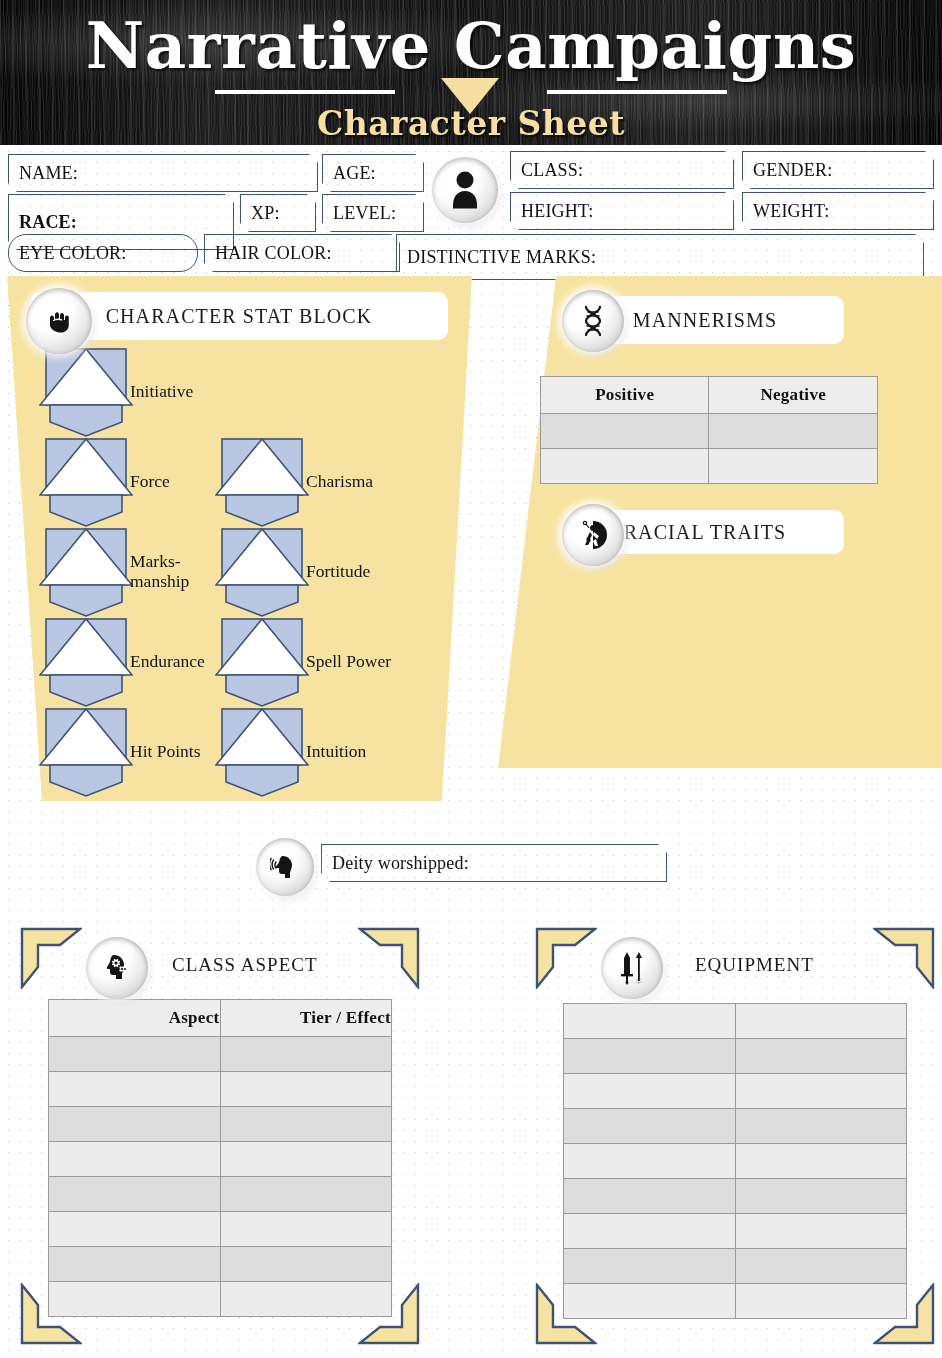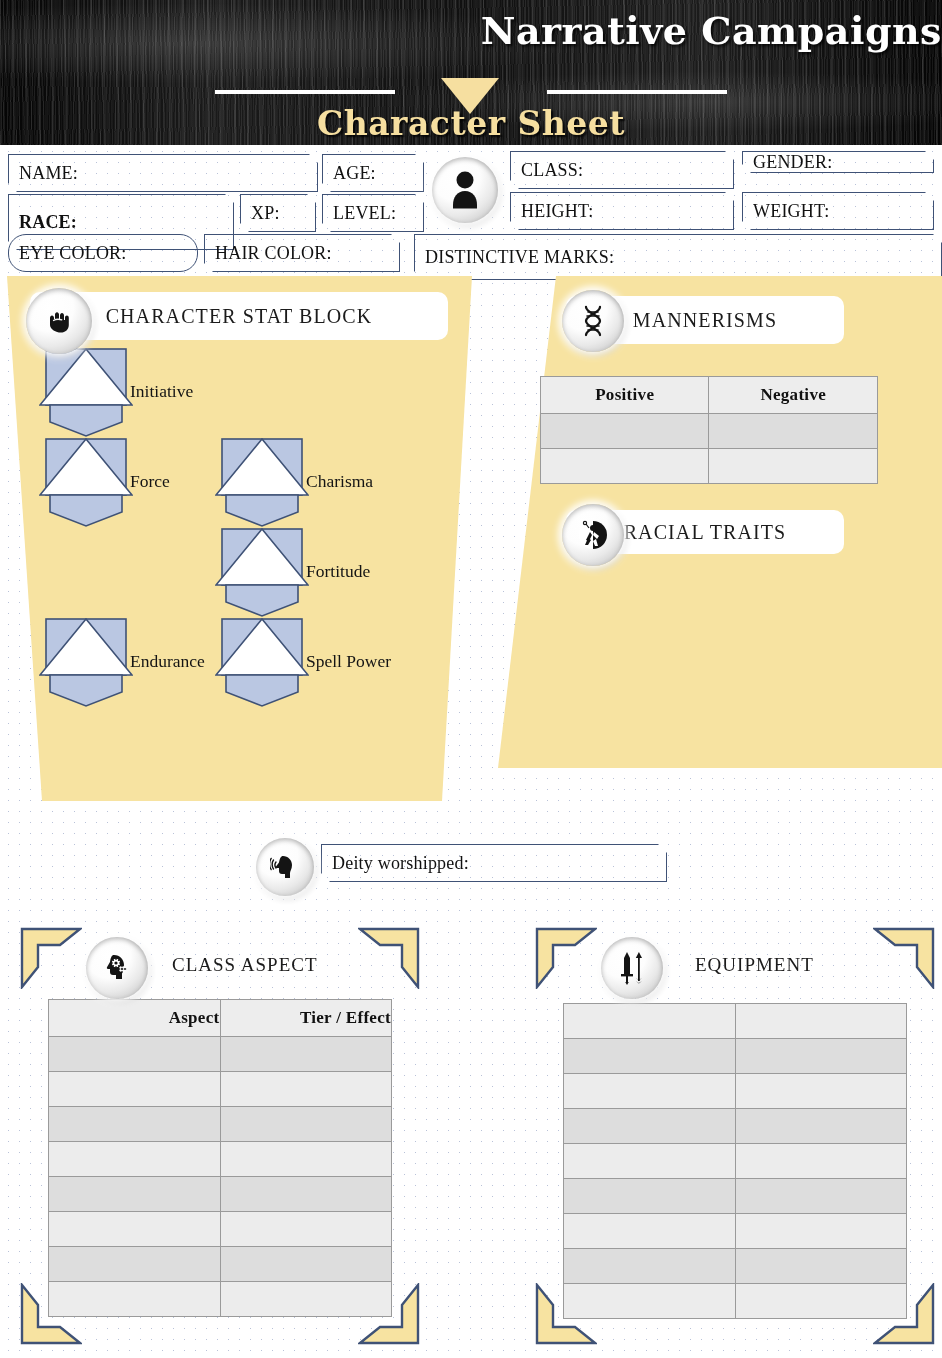--- a/index.html
+++ b/index.html
@@ -32,23 +32,23 @@
     overflow:hidden;
   }
   .header::after{
     content:"";position:absolute;inset:0;
     background:
       repeating-linear-gradient(91deg, rgba(255,255,255,0.045) 0px, rgba(255,255,255,0.045) 1px, rgba(0,0,0,0) 1px, rgba(0,0,0,0) 3px),
       repeating-linear-gradient(87deg, rgba(255,255,255,0.035) 0px, rgba(255,255,255,0.035) 1px, rgba(0,0,0,0) 1px, rgba(0,0,0,0) 5px);
     mix-blend-mode:screen;
   }
   .h-title{
-    position:absolute;left:0;top:8px;width:942px;text-align:right;
+    position:absolute;left:0;top:8px;width:942px;text-align:center;
     font-family:"DejaVu Serif", serif;
-    font-weight:bold;font-size:38px;letter-spacing:0.5px;
+    font-weight:bold;font-size:64px;letter-spacing:0.5px;
     color:#ffffff;z-index:3;
     text-shadow:2px 2px 3px rgba(0,0,0,0.8);
   }
   .h-rule-l,.h-rule-r{
     position:absolute;top:90px;height:4px;background:#ffffff;z-index:3;
   }
   .h-rule-l{left:215px;width:180px;}
   .h-rule-r{left:547px;width:180px;}
   .h-tri{
     position:absolute;left:441px;top:78px;width:0;height:0;z-index:3;
@@ -170,21 +170,21 @@
   <div class="idblock">
     <div class="fld" style="left:8px;top:6px;width:310px;height:38px;">
       <span>NAME:</span>
     </div>
     <div class="fld" style="left:322px;top:6px;width:102px;height:38px;">
       <span>AGE:</span>
     </div>
     <div class="fld" style="left:510px;top:3px;width:224px;height:38px;">
       <span>CLASS:</span>
     </div>
-    <div class="fld" style="left:742px;top:3px;width:192px;height:22px;text-align:right;">
+    <div class="fld" style="left:742px;top:3px;width:192px;height:38px;text-align:right;">
       <span>GENDER:</span>
     </div>
 
     <div class="fld" style="left:8px;top:46px;width:226px;height:56px;font-weight:bold;">
       <span>RACE:</span>
     </div>
     <div class="fld" style="left:240px;top:46px;width:76px;height:38px;">
       <span>XP:</span>
     </div>
     <div class="fld" style="left:322px;top:46px;width:102px;height:38px;">
@@ -196,21 +196,21 @@
     <div class="fld" style="left:742px;top:44px;width:192px;height:38px;">
       <span>WEIGHT:</span>
     </div>
 
     <div class="fld" style="left:8px;top:86px;width:190px;height:38px;border-radius:18px;">
       <span>EYE COLOR:</span>
     </div>
     <div class="fld" style="left:204px;top:86px;width:196px;height:38px;">
       <span>HAIR COLOR:</span>
     </div>
-    <div class="fld" style="left:414px;top:86px;width:528px;height:46px;">
+    <div class="fld" style="left:396px;top:86px;width:528px;height:46px;">
       <span>DISTINCTIVE MARKS:</span>
     </div>
 
     <div class="badge" style="left:432px;top:9px;width:66px;height:66px;">
       <svg width="34" height="40" viewBox="0 0 34 40" aria-hidden="true">
         <circle cx="17" cy="10" r="8.5" fill="#141414"></circle>
         <path d="M17 21c-8 0-12 6.5-12 13.5v4h24v-4C29 27.5 25 21 17 21z" fill="#141414"></path>
       </svg>
     </div>
   </div>
@@ -260,20 +260,31 @@
               <rect x="7" y="1" width="80" height="56" fill="#bac7e2" stroke="#3f5276" stroke-width="1.6"></rect>
               <polygon points="47,1 93,57 1,57" fill="#ffffff" stroke="#3f5276" stroke-width="1.6"></polygon>
               <polygon points="11,57 83,57 83,74 47,88 11,74" fill="#bac7e2" stroke="#3f5276" stroke-width="1.6"></polygon>
             </svg>
           </div>
           <div class="statlabel">Charisma</div>
         </div>
       </div>
 
       <div class="statrow">
+        <div class="statcell c1">
+          <div class="statshape">
+            <svg width="94" height="90" viewBox="0 0 94 90">
+              <rect x="7" y="1" width="80" height="56" fill="#bac7e2" stroke="#3f5276" stroke-width="1.6"></rect>
+              <polygon points="47,1 93,57 1,57" fill="#ffffff" stroke="#3f5276" stroke-width="1.6"></polygon>
+              <polygon points="11,57 83,57 83,74 47,88 11,74" fill="#bac7e2" stroke="#3f5276" stroke-width="1.6"></polygon>
+            </svg>
+          </div>
+          <div class="statlabel" style="white-space:pre-line;">Marks-
+manship</div>
+        </div>
         <div class="statcell c2">
           <div class="statshape">
             <svg width="94" height="90" viewBox="0 0 94 90">
               <rect x="7" y="1" width="80" height="56" fill="#bac7e2" stroke="#3f5276" stroke-width="1.6"></rect>
               <polygon points="47,1 93,57 1,57" fill="#ffffff" stroke="#3f5276" stroke-width="1.6"></polygon>
               <polygon points="11,57 83,57 83,74 47,88 11,74" fill="#bac7e2" stroke="#3f5276" stroke-width="1.6"></polygon>
             </svg>
           </div>
           <div class="statlabel">Fortitude</div>
         </div>
@@ -295,20 +306,42 @@
             <svg width="94" height="90" viewBox="0 0 94 90">
               <rect x="7" y="1" width="80" height="56" fill="#bac7e2" stroke="#3f5276" stroke-width="1.6"></rect>
               <polygon points="47,1 93,57 1,57" fill="#ffffff" stroke="#3f5276" stroke-width="1.6"></polygon>
               <polygon points="11,57 83,57 83,74 47,88 11,74" fill="#bac7e2" stroke="#3f5276" stroke-width="1.6"></polygon>
             </svg>
           </div>
           <div class="statlabel">Spell Power</div>
         </div>
       </div>
 
+      <div class="statrow">
+        <div class="statcell c1">
+          <div class="statshape">
+            <svg width="94" height="90" viewBox="0 0 94 90">
+              <rect x="7" y="1" width="80" height="56" fill="#bac7e2" stroke="#3f5276" stroke-width="1.6"></rect>
+              <polygon points="47,1 93,57 1,57" fill="#ffffff" stroke="#3f5276" stroke-width="1.6"></polygon>
+              <polygon points="11,57 83,57 83,74 47,88 11,74" fill="#bac7e2" stroke="#3f5276" stroke-width="1.6"></polygon>
+            </svg>
+          </div>
+          <div class="statlabel">Hit Points</div>
+        </div>
+        <div class="statcell c2">
+          <div class="statshape">
+            <svg width="94" height="90" viewBox="0 0 94 90">
+              <rect x="7" y="1" width="80" height="56" fill="#bac7e2" stroke="#3f5276" stroke-width="1.6"></rect>
+              <polygon points="47,1 93,57 1,57" fill="#ffffff" stroke="#3f5276" stroke-width="1.6"></polygon>
+              <polygon points="11,57 83,57 83,74 47,88 11,74" fill="#bac7e2" stroke="#3f5276" stroke-width="1.6"></polygon>
+            </svg>
+          </div>
+          <div class="statlabel">Intuition</div>
+        </div>
+      </div>
 
     </div>
   </div>
 
   <div class="rightwrap">
     <div class="trap-right"></div>
 
     <div class="titlebar" style="left:96px;top:20px;width:278px;height:48px;">
       <span>MANNERISMS</span>
     </div>

